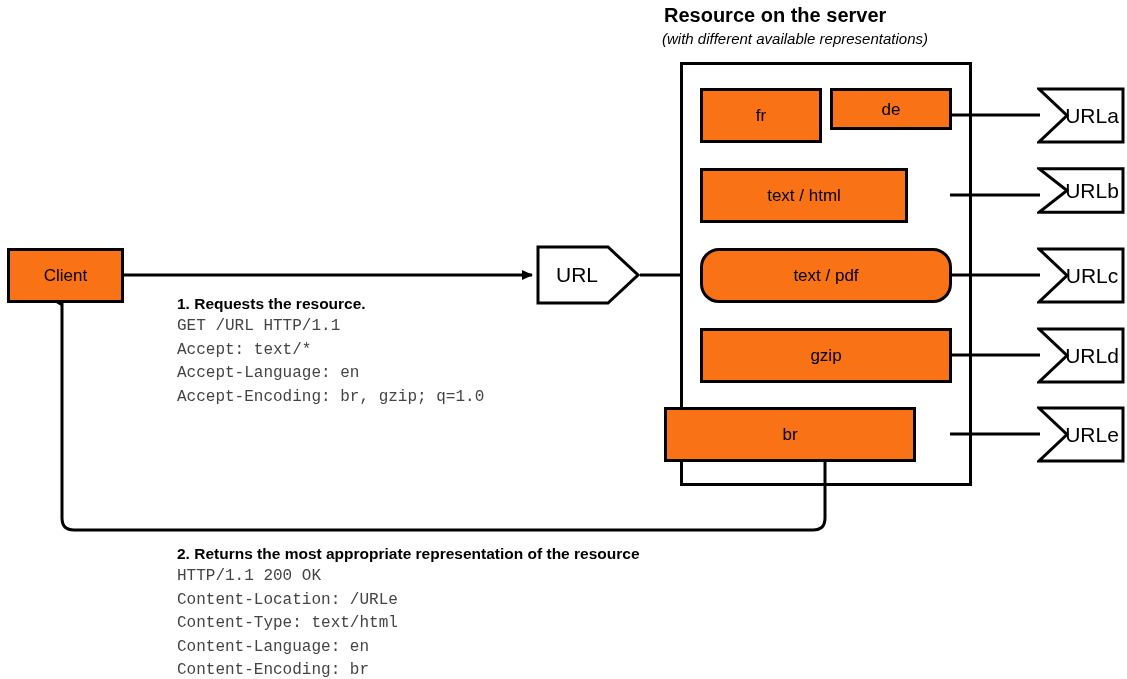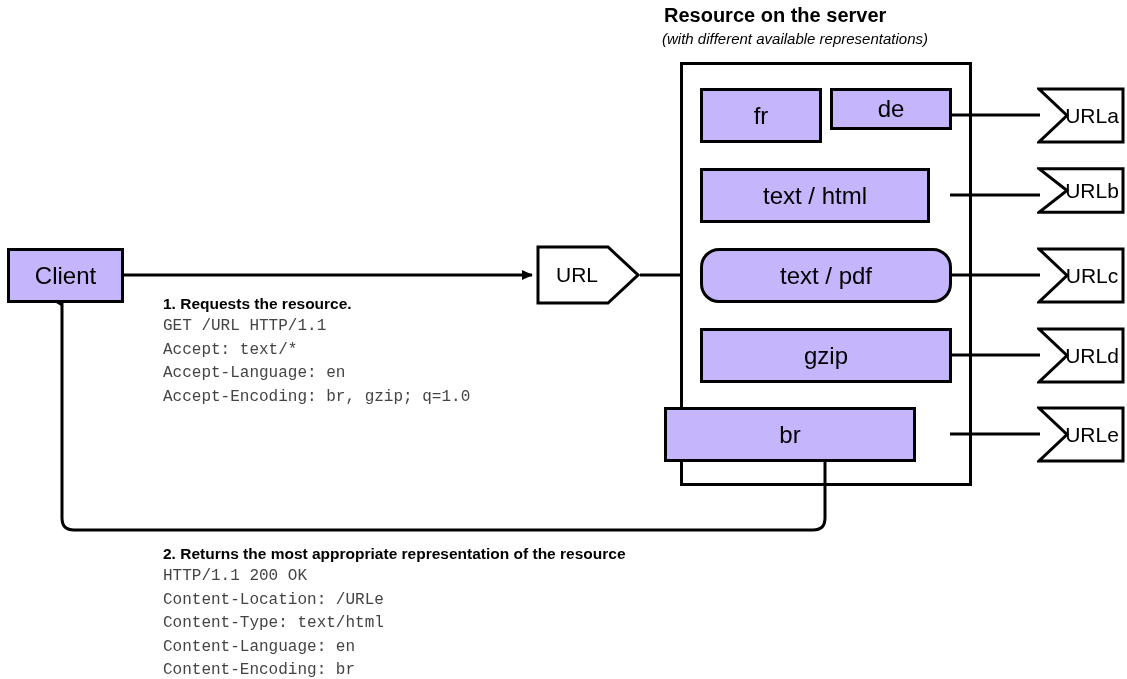--- a/index.html
+++ b/index.html
@@ -25,26 +25,26 @@
     position: absolute;
     left: 0; top: 0;
     width: 1127px;
     height: 679px;
     pointer-events: none;
   }
   .node {
     position: absolute;
     box-sizing: border-box;
     border: 3px solid #000;
-    background: #c4b5fd;
+    background: #f97316;
     display: flex;
     align-items: center;
     justify-content: center;
     font-family: "Liberation Sans", sans-serif;
-    font-size: 24px;
+    font-size: 17px;
     color: #000;
     line-height: 1;
   }
   .server-frame {
     position: absolute;
     box-sizing: border-box;
     border: 3px solid #000;
     background: transparent;
   }
   .pentagon {
@@ -96,20 +96,21 @@
   }
   .mono-line {
     font-family: "Liberation Mono", monospace;
     font-size: 16px;
     color: #444;
     white-space: pre;
     line-height: 1.47;
   }
   .textblock {
     position: absolute;
+    margin-left: 14px;
   }
 </style>
 </head>
 <body>
 
 <div id="canvas">
 
   <svg class="svg-layer" viewBox="0 0 1127 679">
     <defs>
       <marker id="arrowRight" markerWidth="12" markerHeight="12" refX="10" refY="5" orient="auto" markerUnits="userSpaceOnUse">
@@ -149,21 +150,21 @@
     <span class="plabel" style="padding-left:0; padding-right:22px;">URL</span>
   </div>
 
   <div class="node" style="left:700px; top:88px; width:122px; height:55px;">
     <span>fr</span>
   </div>
   <div class="node" style="left:830px; top:88px; width:122px; height:42px;">
     <span>de</span>
   </div>
 
-  <div class="node" style="left:700px; top:168px; width:230px; height:55px;">
+  <div class="node" style="left:700px; top:168px; width:208px; height:55px;">
     <span>text / html</span>
   </div>
 
   <div class="node" style="left:700px; top:248px; width:252px; height:55px;border-radius:19px;">
     <span>text / pdf</span>
   </div>
 
   <div class="node" style="left:700px; top:328px; width:252px; height:55px;">
     <span>gzip</span>
   </div>

